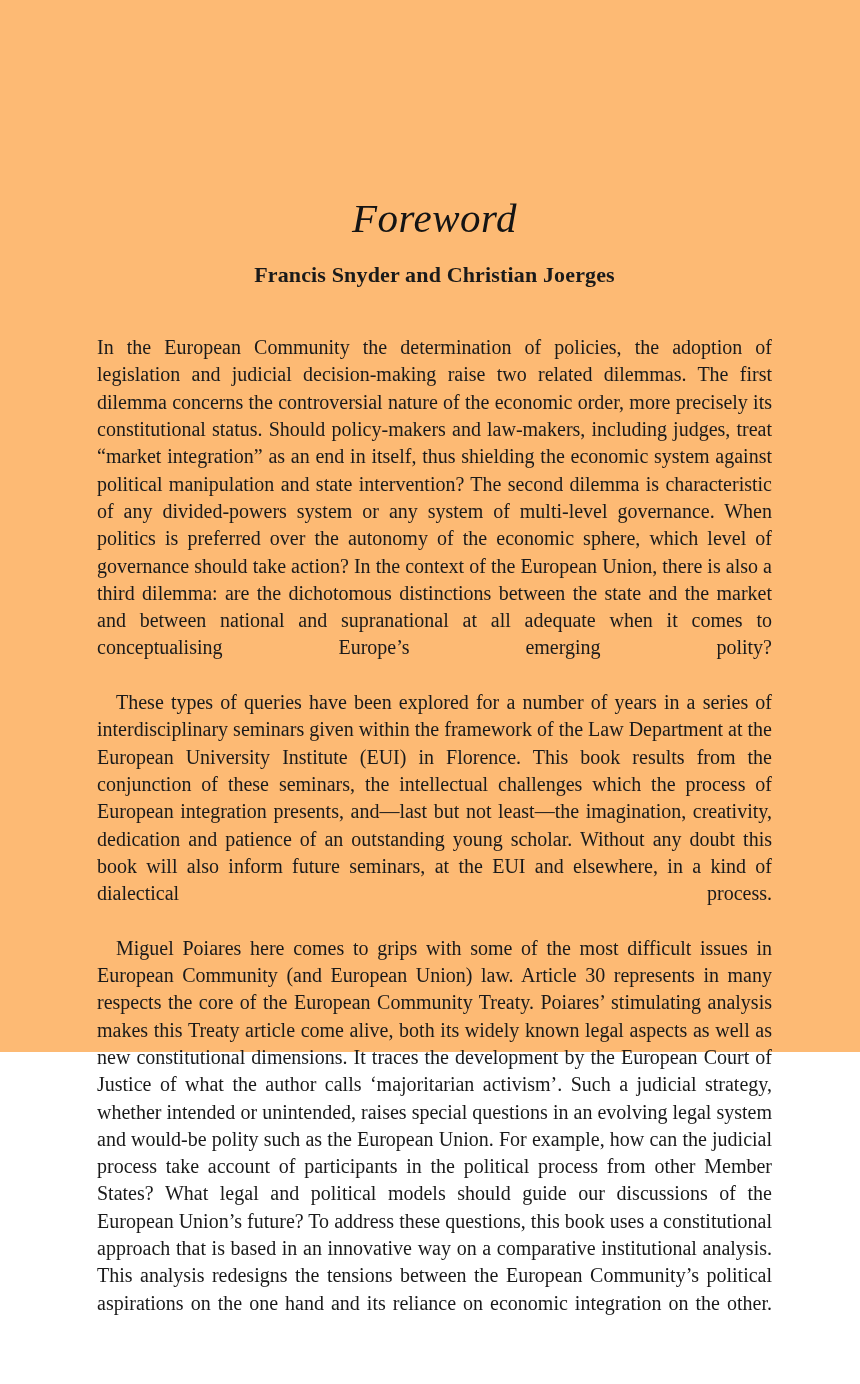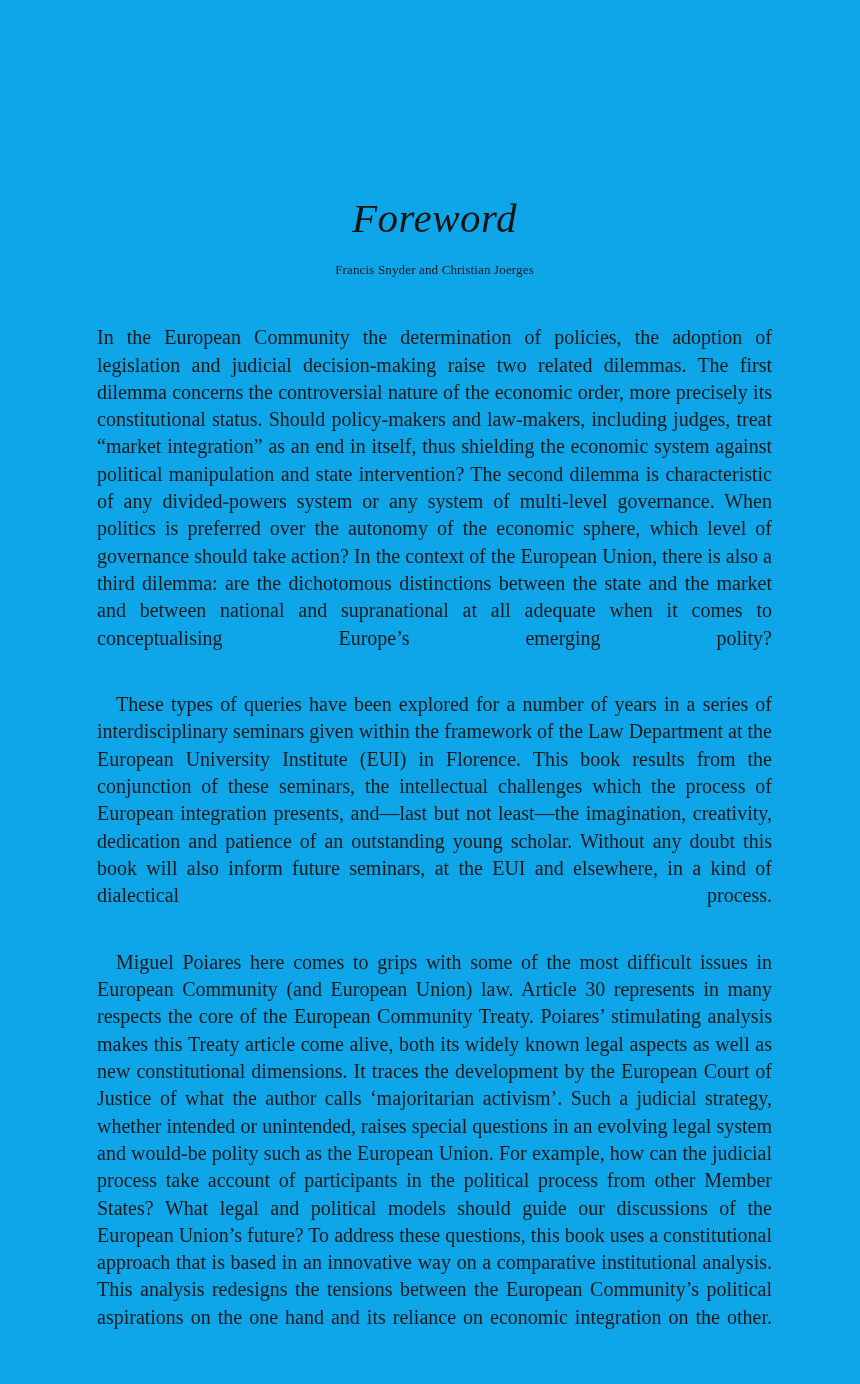--- a/index.html
+++ b/index.html
@@ -12,22 +12,22 @@
     height: 1384px;
     background: #ffffff;
     font-family: "Liberation Serif", "DejaVu Serif", serif;
     color: #1a1a1a;
     overflow: hidden;
   }
 
   .page {
     position: relative;
     width: 860px;
-    height: 1384px;
-    background: #0ea5e9;
+    height: 1052px;
+    background: #fdba74;
     box-sizing: border-box;
   }
 
   .content-block {
     position: absolute;
     left: 97px;
     top: 0;
     width: 675px;
   }
 
@@ -43,22 +43,22 @@
     font-size: 41px;
     line-height: 1.0;
     letter-spacing: 0.5px;
     margin: 0;
     color: #141414;
   }
 
   .doc-byline {
     font-family: "Liberation Serif", "DejaVu Serif", serif;
     font-style: normal;
-    font-weight: 400;
-    font-size: 13px;
+    font-weight: 700;
+    font-size: 22px;
     line-height: 1.1;
     margin: 0;
     padding-top: 24px;
     letter-spacing: 0.15px;
     color: #1a1a1a;
   }
 
   .body-area {
     padding-top: 47px;
   }
@@ -70,21 +70,20 @@
     text-align: justify;
     text-justify: inter-word;
     text-indent: 0;
     color: #1a1a1a;
     hyphens: none;
     -webkit-hyphens: none;
   }
 
   p.body-para.indented {
     text-indent: 19px;
-    margin-top: 12px;
   }
 
   
   p.body-para::after {
     content: "";
     display: inline-block;
     width: 100%;
   }
 </style>
 </head>

